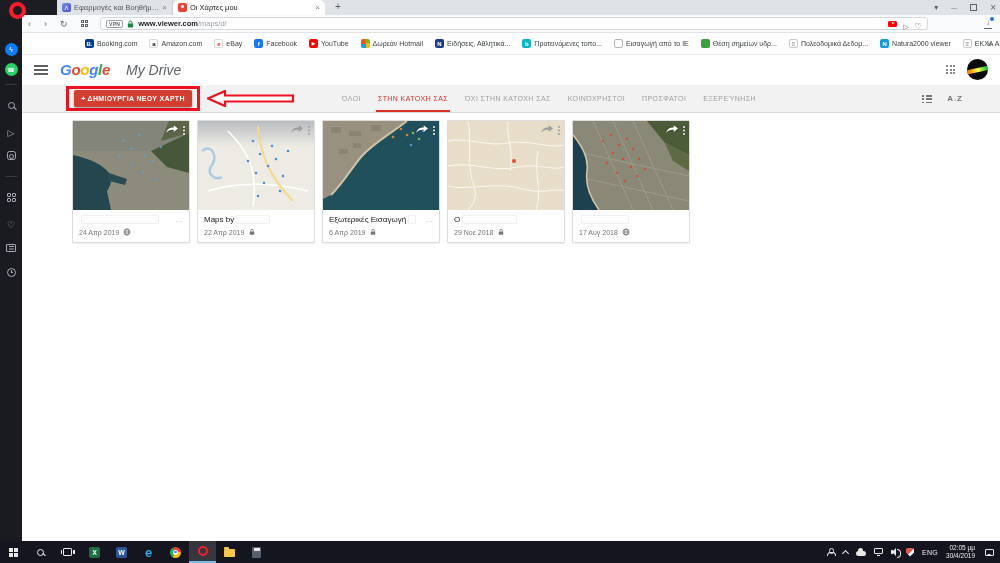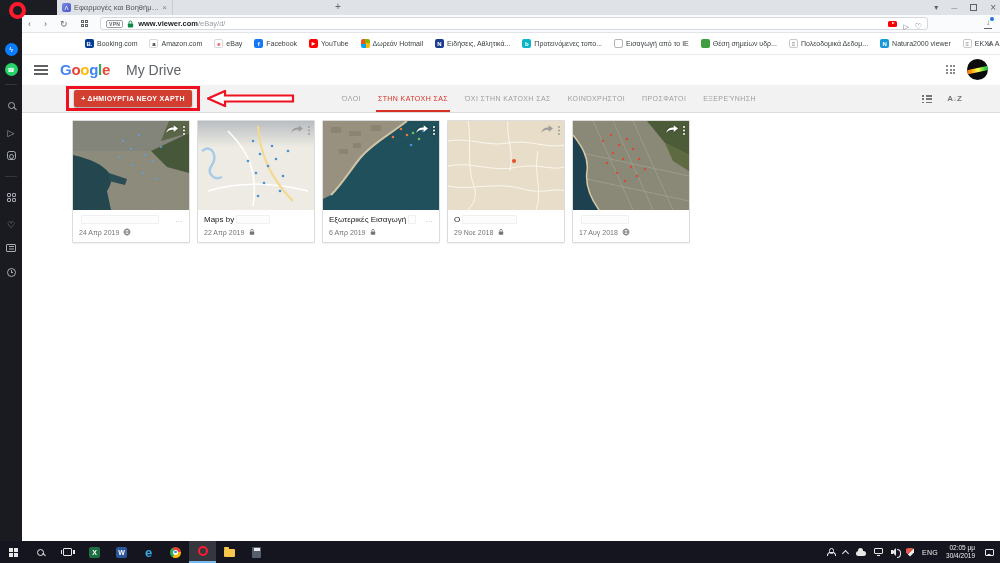--- a/index.html
+++ b/index.html
@@ -68,21 +68,21 @@
   .ico-sdial i { border:1px solid #a7abb3; border-radius:1px; }
   .ico-heart::after { content:"♡"; font-size:9px; }
   .ico-news { width:10px; height:8px; border:1.2px solid #a7abb3; border-radius:1px; position:relative; }
   .ico-news::after { content:""; position:absolute; left:1.5px; right:1.5px; top:1.5px; height:1px; background:#a7abb3; box-shadow:0 2.5px 0 #a7abb3; }
   .ico-clock { width:9px; height:9px; border:1.3px solid #a7abb3; border-radius:50%; position:relative; }
   .ico-clock::after { content:""; position:absolute; left:3px; top:1.3px; width:1.2px; height:2.6px; background:#a7abb3; }
   .ico-clock::before { content:""; position:absolute; left:3px; top:3px; width:2.4px; height:1.2px; background:#a7abb3; }
 
   
   .mymaps { position:absolute; left:22px; top:55px; width:978px; height:486px; background:#fff; }
-  .mm-header { position:relative; height:30px; background:#fff; }
+  .mm-header { position:relative; height:30px; background:#fff;font-style:italic; }
   .hamburger { position:absolute; left:12px; top:10px; width:14px; }
   .hamburger i { display:block; height:2px; background:#616161; margin-bottom:2px; }
   .glogo { position:absolute; left:38px; top:6px; font-size:15px; font-weight:bold; letter-spacing:-.3px; }
   .gl-b{color:#4285f4}.gl-r{color:#ea4335}.gl-y{color:#fbbc05}.gl-g{color:#34a853}
   .mm-product { position:absolute; left:104px; top:7px; font-size:14px; color:#5f6368; }
   .apps-grid { position:absolute; right:44px; top:10px; width:10px; height:10px; display:grid; grid-template-columns:repeat(3,2px); grid-template-rows:repeat(3,2px); gap:1.5px; }
   .apps-grid i { background:#616161; border-radius:50%; }
   .avatar { position:absolute; right:12px; top:4px; width:21px; height:21px; border-radius:50%; background:#0b0b0e; overflow:hidden; }
   .avatar::after { content:""; position:absolute; left:-4px; top:9px; width:30px; height:4px; background:linear-gradient(90deg,#e33,#f90,#ff5,#3c3,#39f); transform:rotate(-12deg); }
 
@@ -158,20 +158,25 @@
 </head>
 <body>
 
 <div class="tabbar">
   <div class="tab-corner"></div>
   <div class="tab t1">
     <span class="fav1">Λ</span>
     <span class="tab-label">Εφαρμογές και Βοηθήματα</span>
     <span class="tab-close"></span>
   </div>
+  <div class="tab t2">
+    <span class="fav2"></span>
+    <span class="tab-label">Οι Χάρτες μου</span>
+    <span class="tab-close"></span>
+  </div>
   <div class="newtab">+</div>
   <div class="win-controls">
     <span class="wc-chev"></span>
     <span class="wc-min"></span>
     <span class="wc-max"></span>
     <span class="wc-close"></span>
   </div>
 </div>
 <div class="o-logo"></div>
 
@@ -187,21 +192,21 @@
         <i></i>
       </span>
   </div>
   <div class="urlbox">
     <span class="vpn-badge">VPN</span>
     <svg class="lock-ico" viewBox="0 0 8 9">
       <rect x="1" y="4" width="6" height="4.5" rx="0.8" fill="#0c8a43"></rect>
       <path d="M2.3,4 V2.8 a1.7,1.7 0 0 1 3.4,0 V4" stroke="#0c8a43" stroke-width="1.1" fill="none"></path>
     </svg>
     <span class="url-host">www.viewer.com</span>
-    <span class="url-path">/eBay/d/</span>
+    <span class="url-path">/maps/d/</span>
     <span class="url-right">
       <span class="yt-mini"></span>
       <span class="send-mini"></span>
       <span class="heart-mini"></span>
     </span>
   </div>
   <span class="dl-ico">
       <span class="dl-dot"></span>
     </span>
 </div>

